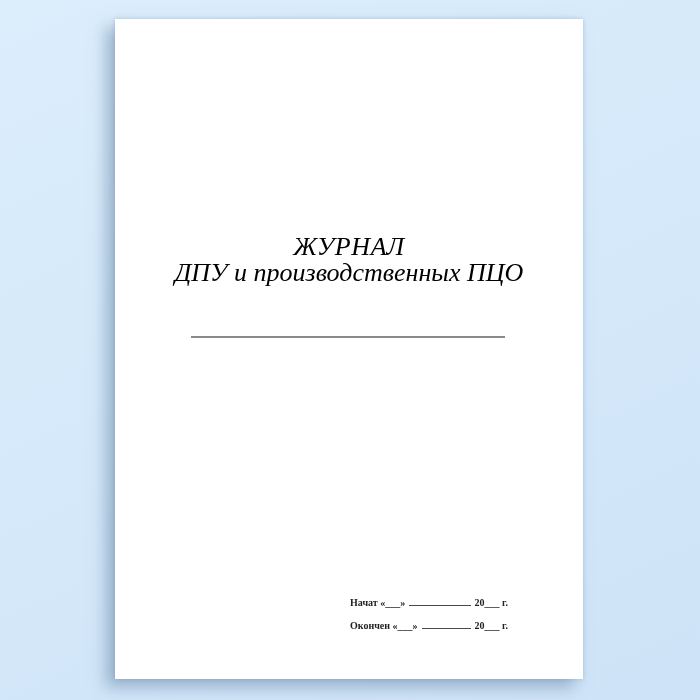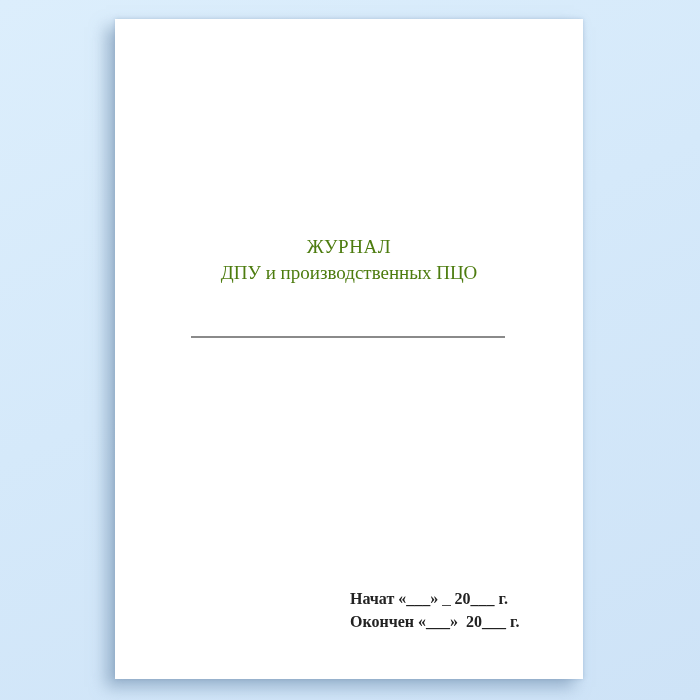--- a/index.html
+++ b/index.html
@@ -28,42 +28,43 @@
     box-shadow: -9px 8px 15px rgba(104, 134, 168, 0.55),
                 0 0 4px rgba(110, 140, 175, 0.35);
   }
   .title-block {
     position: absolute;
     top: 215px;
     left: 0;
     width: 100%;
     text-align: center;
     font-family: "Liberation Serif", "DejaVu Serif", serif;
-    font-size: 19px;
+    font-size: 26px;
     line-height: 26px;
-    color: #4d7c0f;
+    color: #000000;
+    font-style: italic;
   }
   .title-main {
     letter-spacing: 0.6px;
   }
   .title-underline {
     position: absolute;
     top: 317px;
     left: 76px;
     width: 314px;
     height: 0;
     border-top: 2px solid #8a8a8a;
   }
   .fill-block {
     position: absolute;
     left: 235px;
     top: 577px;
     width: 158px;
     font-family: "Liberation Serif", "DejaVu Serif", serif;
-    font-size: 16px;
+    font-size: 10px;
     font-weight: bold;
     color: #222222;
   }
   .date-line {
     display: flex;
     align-items: flex-end;
     height: 12px;
     margin-bottom: 11px;
     white-space: nowrap;
   }

